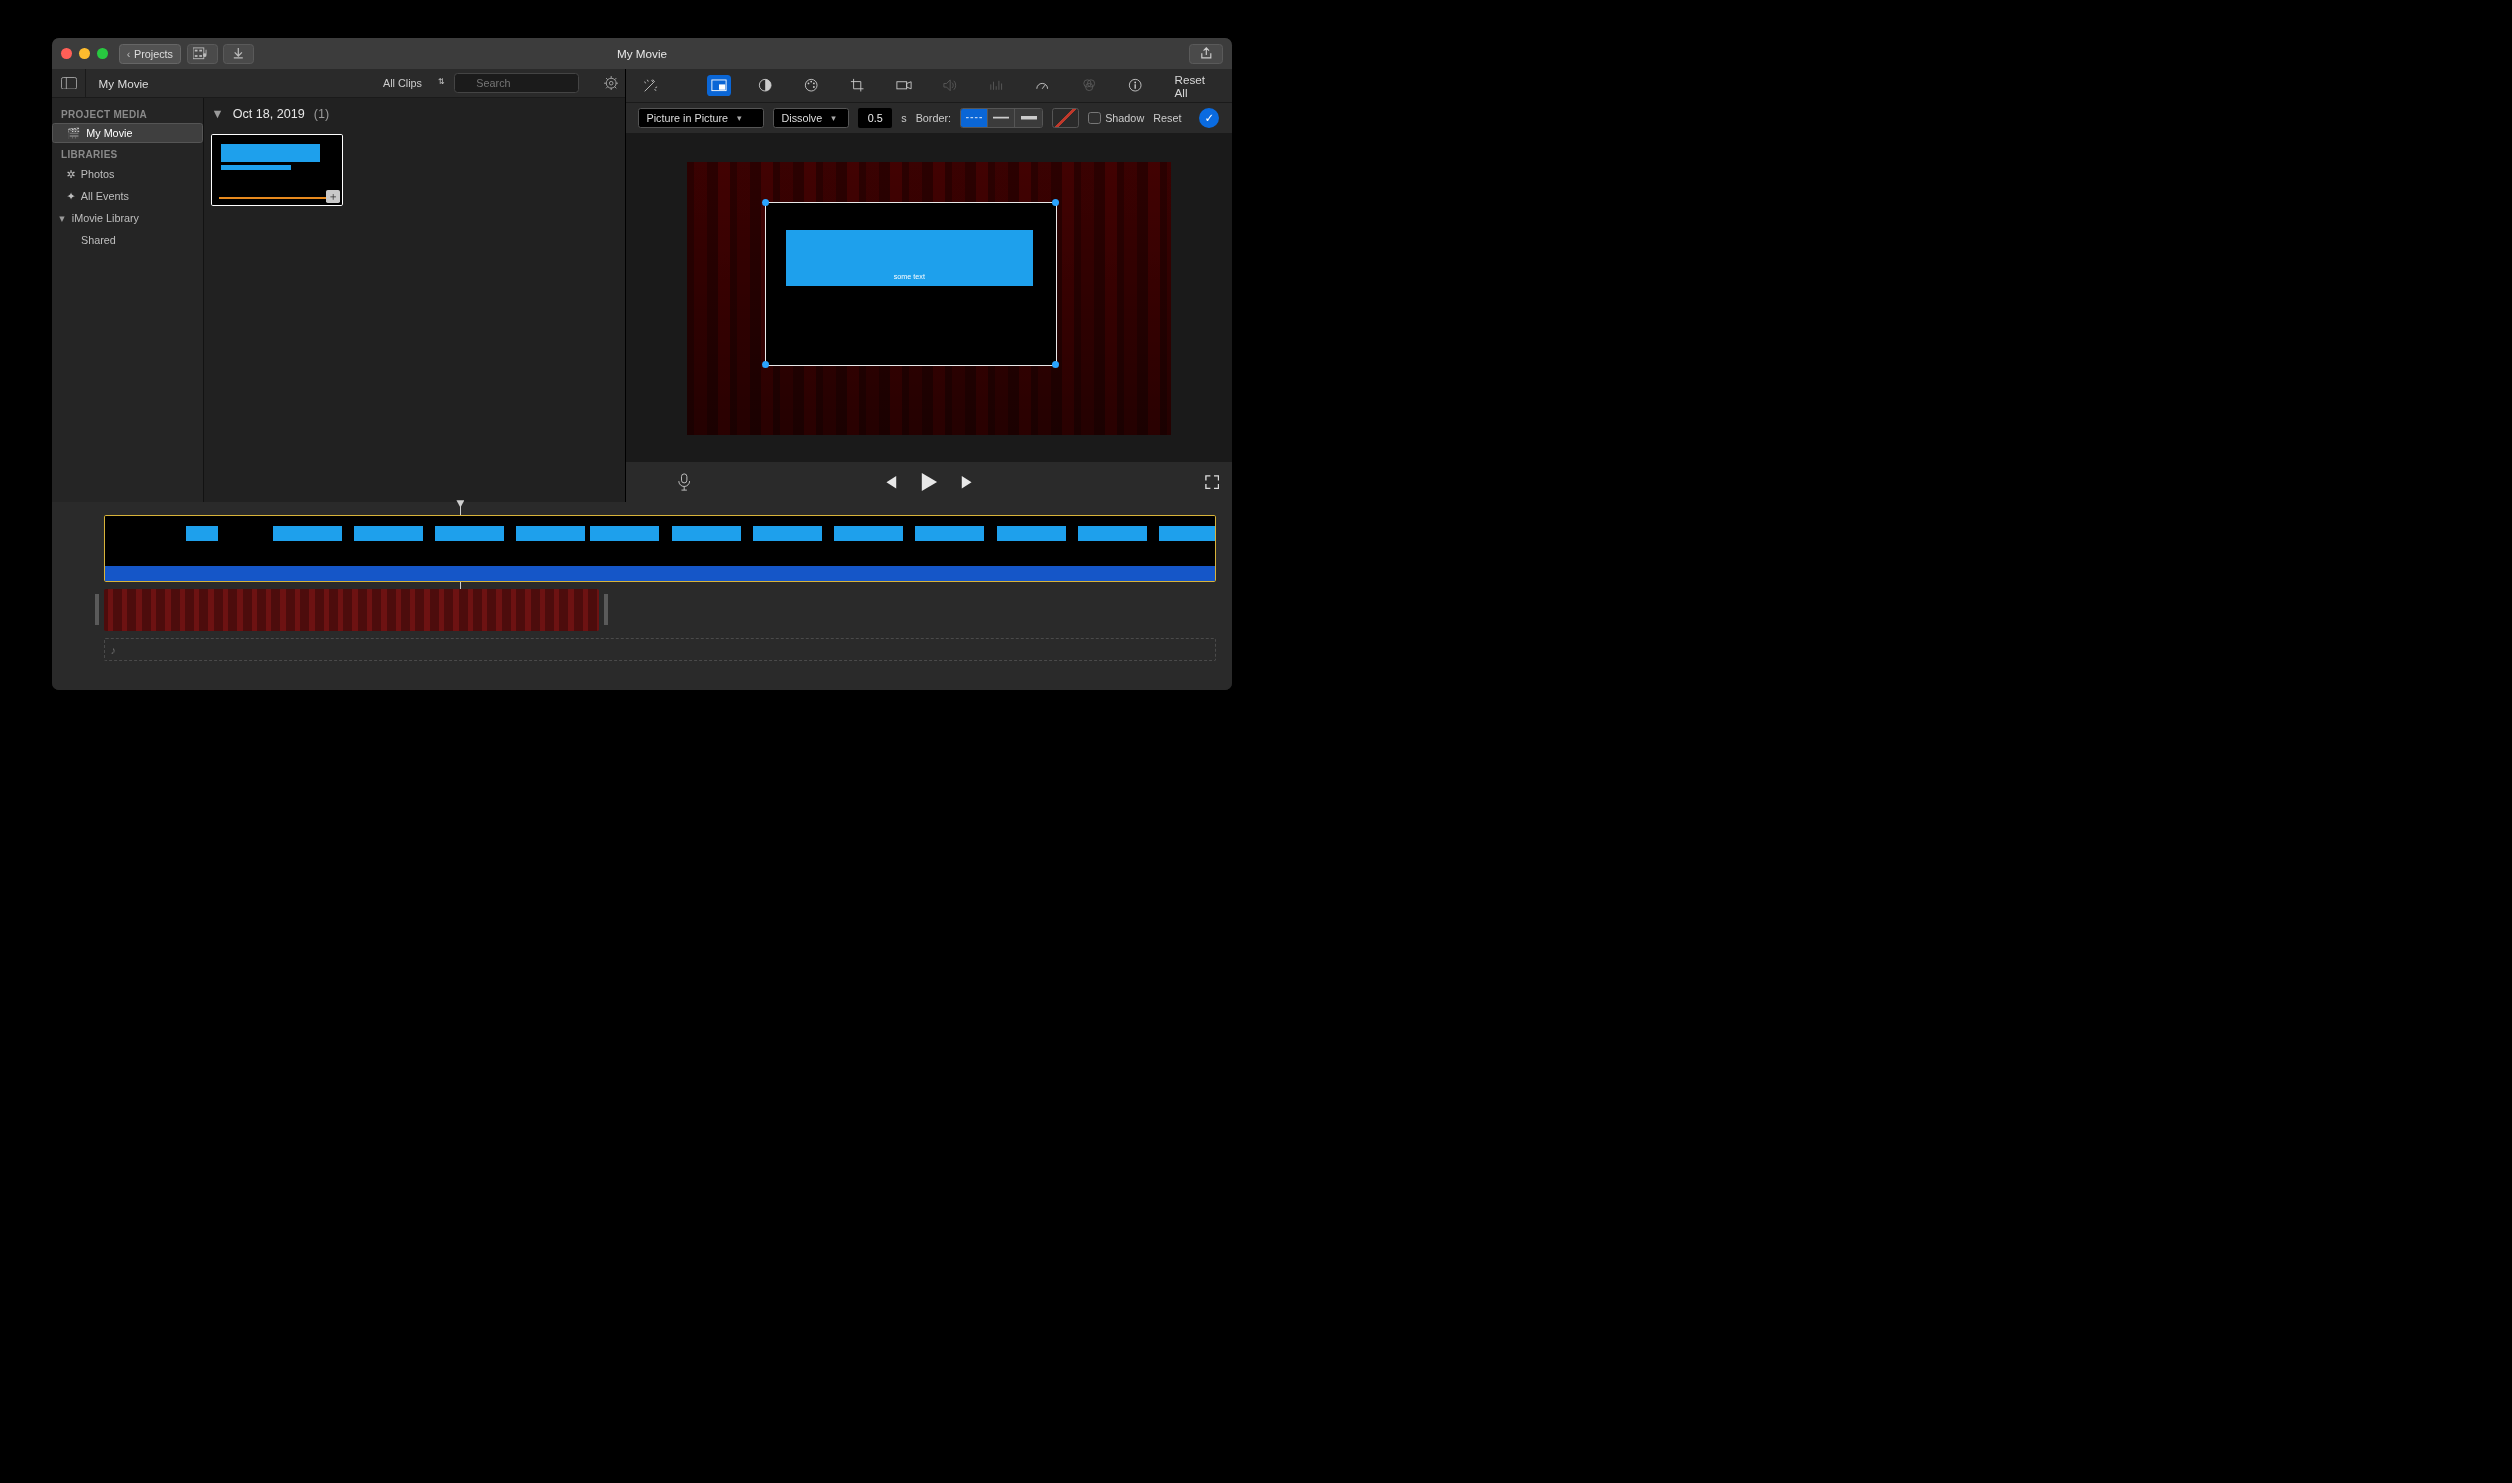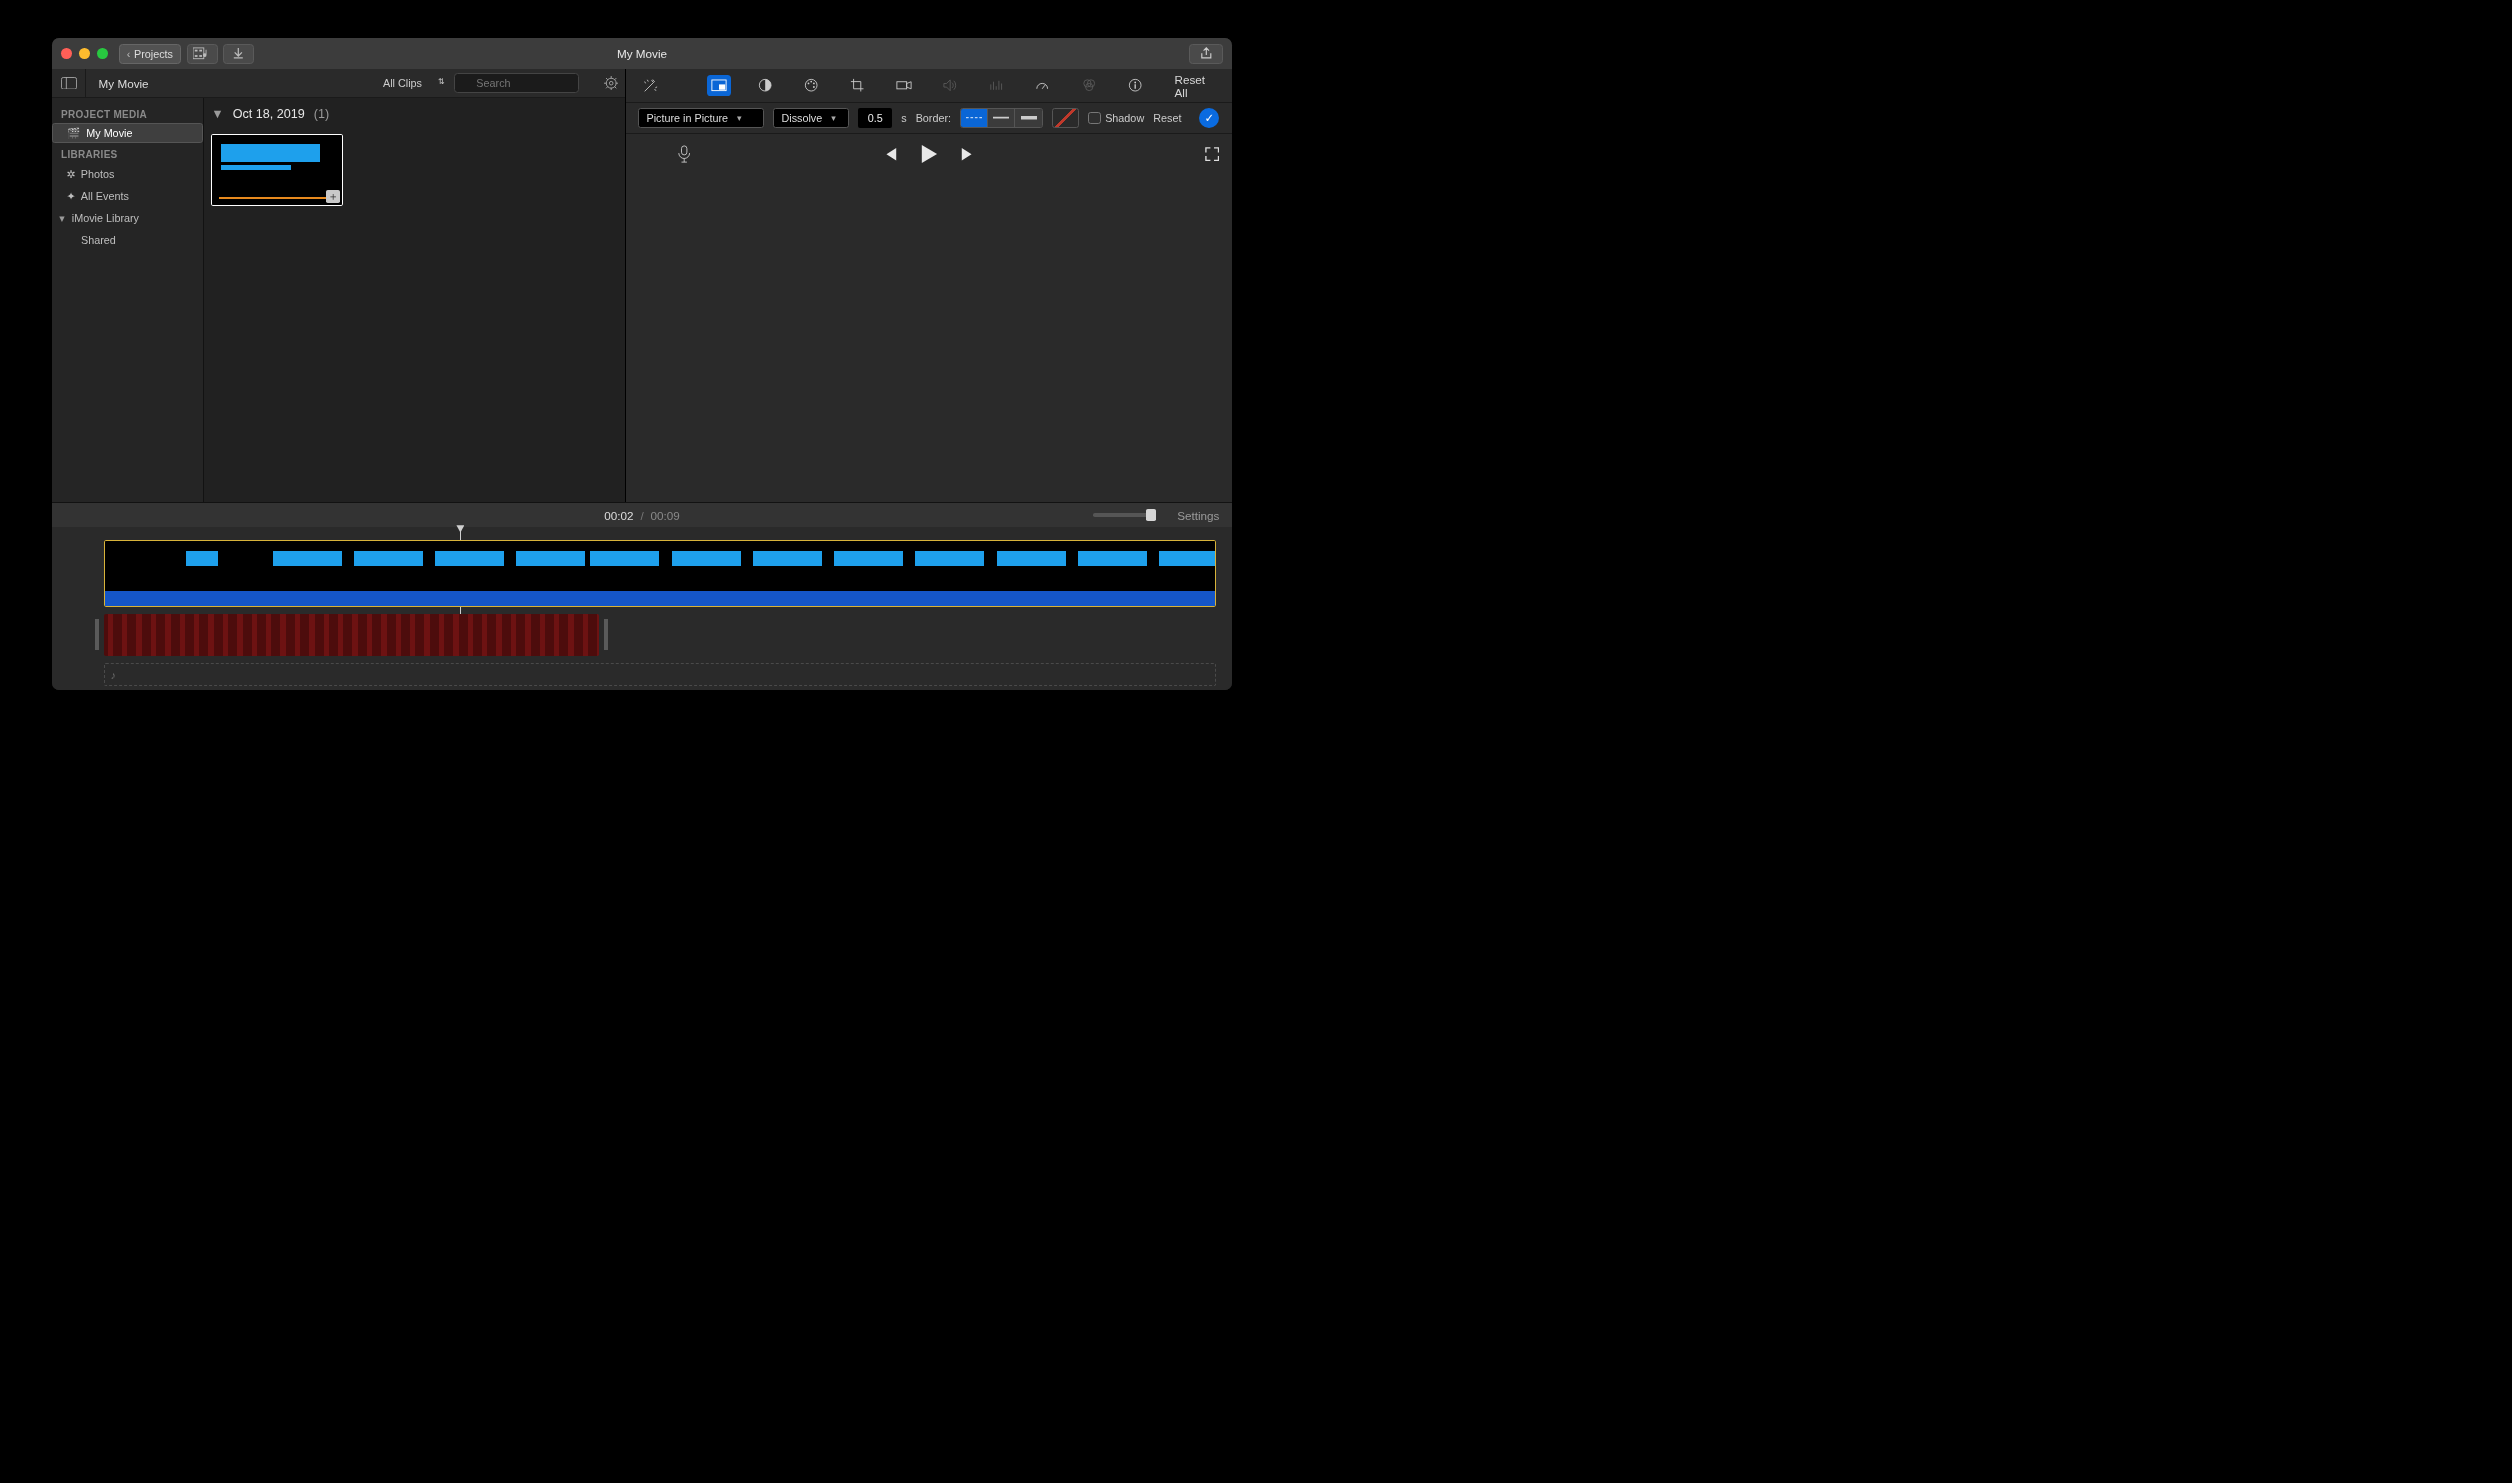--- a/index.html
+++ b/index.html
@@ -346,20 +346,34 @@
         <label style="display:flex;align-items:center;gap:4.5px;">
           <span class="chk"></span>
           <span>Shadow</span>
         </label>
         <span>Reset</span>
         <div style="flex:1"></div>
         <div class="done">✓</div>
       </div>
 
       <div class="viewer">
+        <div class="stage-wrap">
+          <div class="stage">
+            <div class="curtain"></div>
+            <div class="pip-frame">
+              <div class="pip-blue">
+                <span>some text</span>
+              </div>
+              <div class="handle h-tl"></div>
+              <div class="handle h-tr"></div>
+              <div class="handle h-bl"></div>
+              <div class="handle h-br"></div>
+            </div>
+          </div>
+        </div>
         <div class="transport">
           <div class="mic">
             <svg width="14.4" height="18" viewBox="0 0 16 20">
                 <rect x="5" y="1" width="6" height="10" rx="3" stroke="#ccc" fill="none"></rect>
                 <path d="M2 9a6 6 0 0 0 12 0M8 15v4M5 19h6" stroke="#ccc" fill="none"></path>
               </svg>
           </div>
           <div>
             <svg width="16" height="14.4" viewBox="0 0 18 16">
                 <path d="M3 1v14M16 1L5 8l11 7z" fill="#e8e8e8"></path>
@@ -378,31 +392,20 @@
           <div class="full">
             <svg width="14.4" height="14.4" viewBox="0 0 16 16">
                 <path d="M1 6V1h5M15 10v5h-5M10 1h5v5M6 15H1v-5" stroke="#ddd" fill="none" stroke-width="1.5"></path>
               </svg>
           </div>
         </div>
       </div>
     </div>
   </div>
 
-  <div class="tl-hdr">
-    <span class="dur">
-      <span>00:02</span>
-      <span class="sep">/</span>
-      <span class="tot">00:09</span>
-    </span>
-    <div class="zoom">
-        <div class="knob"></div>
-      </div>
-    <span class="settings">Settings</span>
-  </div>
 
   <div class="timeline">
     <div class="playhead"></div>
     <div class="track1" id="track1">
       <div class="blue-audio"></div>
     <div class="clipseg" style="left: 81px; width: 32px;"></div>
         <div class="clipseg" style="left: 168px; width: 69px;"></div>
         <div class="clipseg" style="left: 249px; width: 69px;"></div>
         <div class="clipseg" style="left: 330px; width: 69px;"></div>
         <div class="clipseg" style="left: 411px; width: 69px;"></div>

